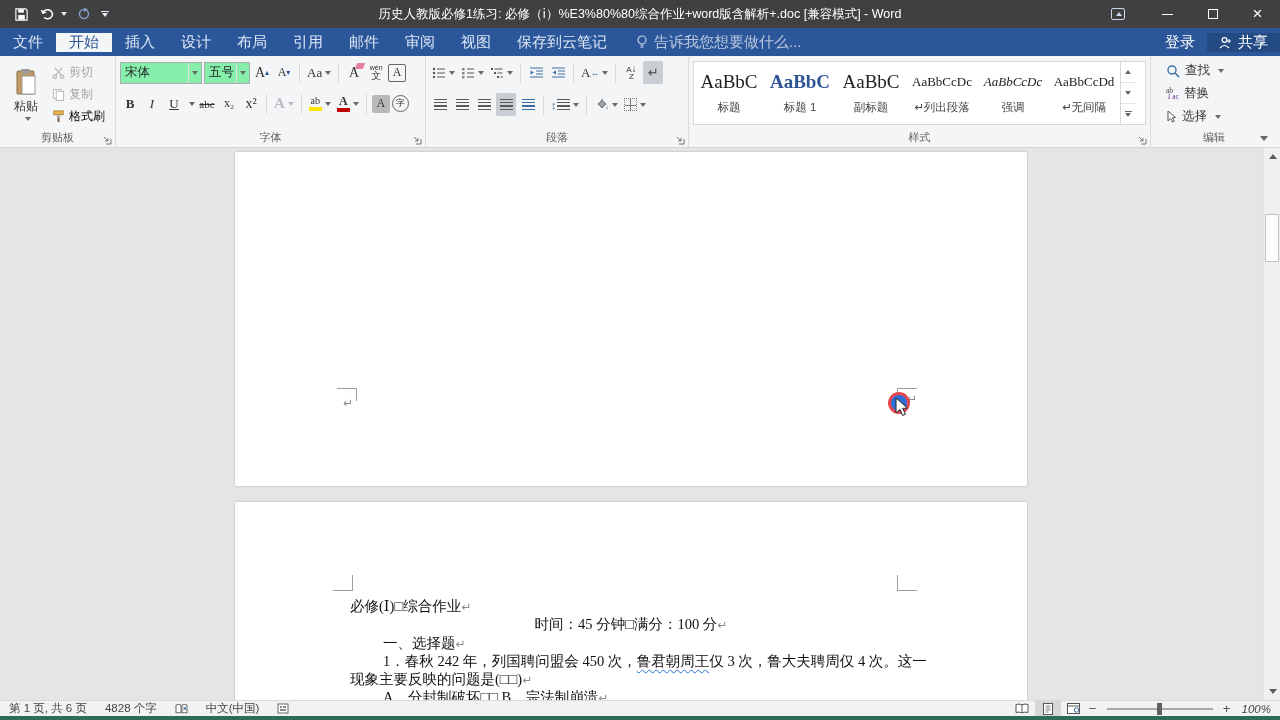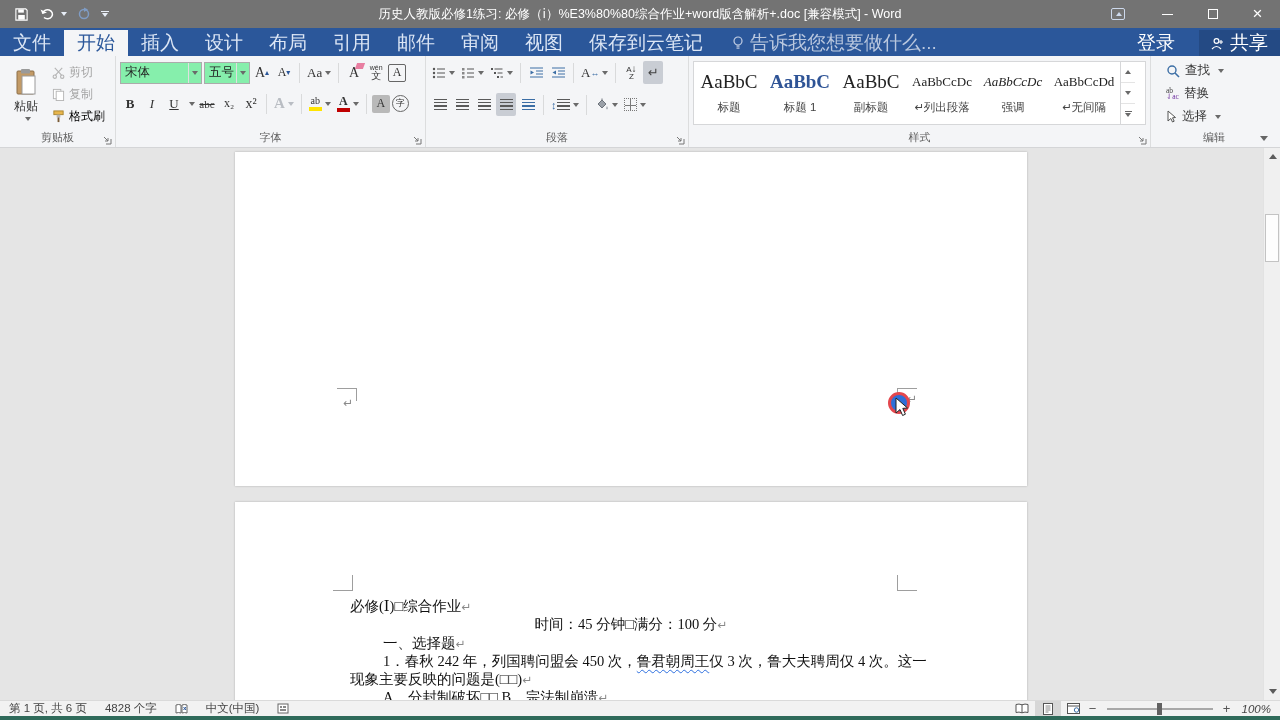--- a/index.html
+++ b/index.html
@@ -1,42 +1,42 @@
 <!DOCTYPE html>
 <html><head>
 <meta charset="utf-8">
 <style>
   * { margin:0; padding:0; box-sizing:border-box; }
   html,body { width:1280px; height:720px; overflow:hidden; font-family:"Liberation Sans","DejaVu Sans",sans-serif; }
   .app { position:relative; width:1280px; height:720px; background:#e5e5e5; }
 
   
-  .titlebar { position:absolute; top:0; left:0; width:1280px; height:28px; background:#737373; display:flex; align-items:center; color:#fff; }
+  .titlebar { position:absolute; top:0; left:0; width:1280px; height:28px; background:#404040; display:flex; align-items:center; color:#fff; }
   .qat { display:flex; align-items:center; gap:10px; padding-left:14px; width:200px; }
   .qat-btn { display:flex; align-items:center; gap:3px; cursor:default; }
   .title-text { position:absolute; left:0; right:0; top:0; height:28px; display:flex; align-items:center; justify-content:center; font-size:12.5px; color:#fff; pointer-events:none; }
   .win-controls { position:absolute; right:0; top:0; height:28px; display:flex; align-items:center; }
   .win-btn { width:45px; height:28px; display:flex; align-items:center; justify-content:center; color:#fff; font-size:14px; }
   .ribbon-opts { width:30px; height:28px; display:flex; align-items:center; justify-content:center; margin-right:12px; }
   .ribbon-opts .bx { width:14px; height:12px; border:1px solid #cdd9ec; border-radius:2px; position:relative; }
   .ribbon-opts .bx:after { content:""; position:absolute; left:4px; top:3px; border-left:3px solid transparent; border-right:3px solid transparent; border-bottom:4px solid #cdd9ec; }
   .maxbox { width:10px; height:10px; border:1px solid #fff; }
   .minbar { width:11px; height:1px; background:#fff; }
 
   .car { display:inline-block; width:0; height:0; border-left:3.5px solid transparent; border-right:3.5px solid transparent; border-top:4px solid #6a6a6a; margin-left:3px; vertical-align:middle; }
   .car.w { border-top-color:#e8eef7; }
 
   
-  .tabrow { position:absolute; top:28px; left:0; width:1280px; height:28px; background:#2b579a; display:flex; align-items:flex-end; color:#dce6f5; font-size:19px; }
+  .tabrow { position:absolute; top:28px; left:0; width:1280px; height:28px; background:#2b579a; display:flex; align-items:center; color:#dce6f5; font-size:15px; }
   .tab { display:flex; align-items:center; padding:0 13px; cursor:default; }
   .tab.active { background:#f4f5f7; color:#2b579a; }
   .tellme { display:flex; align-items:center; gap:6px; margin-left:16px; color:#b9c7de; }
   .tab-spacer { flex:1; }
   .signin { display:flex; align-items:center; padding:0 12px; color:#fff; }
-  .share { display:flex; align-items:center; gap:6px; padding:0 12px; color:#fff; background:rgba(0,0,0,.14);margin-left:12px; }
+  .share { display:flex; align-items:center; gap:6px; padding:0 12px; color:#fff; background:rgba(0,0,0,.14); }
 
   
   .ribbon { position:absolute; top:56px; left:0; width:1280px; height:92px; background:#f4f5f7; border-bottom:1px solid #d4d5d7; display:flex; }
   .rgroup { position:relative; height:91px; border-right:1px solid #dcddde; padding:3px 4px 16px 4px; }
   .rlabel { position:absolute; bottom:2px; left:0; right:0; text-align:center; font-size:11px; color:#5f5f5f; }
   .launcher { position:absolute; bottom:2px; right:3px; width:10px; height:10px; }
   .rrow { display:flex; align-items:center; gap:2px; }
   .rbtn { height:23px; min-width:20px; display:flex; align-items:center; justify-content:center; border-radius:2px; font-size:13px; color:#333; padding:0 2px; }
   .rbtn.on { background:#c9cdd4; }
   .sep-v { width:1px; height:20px; background:#d9dadb; margin:0 3px; }

